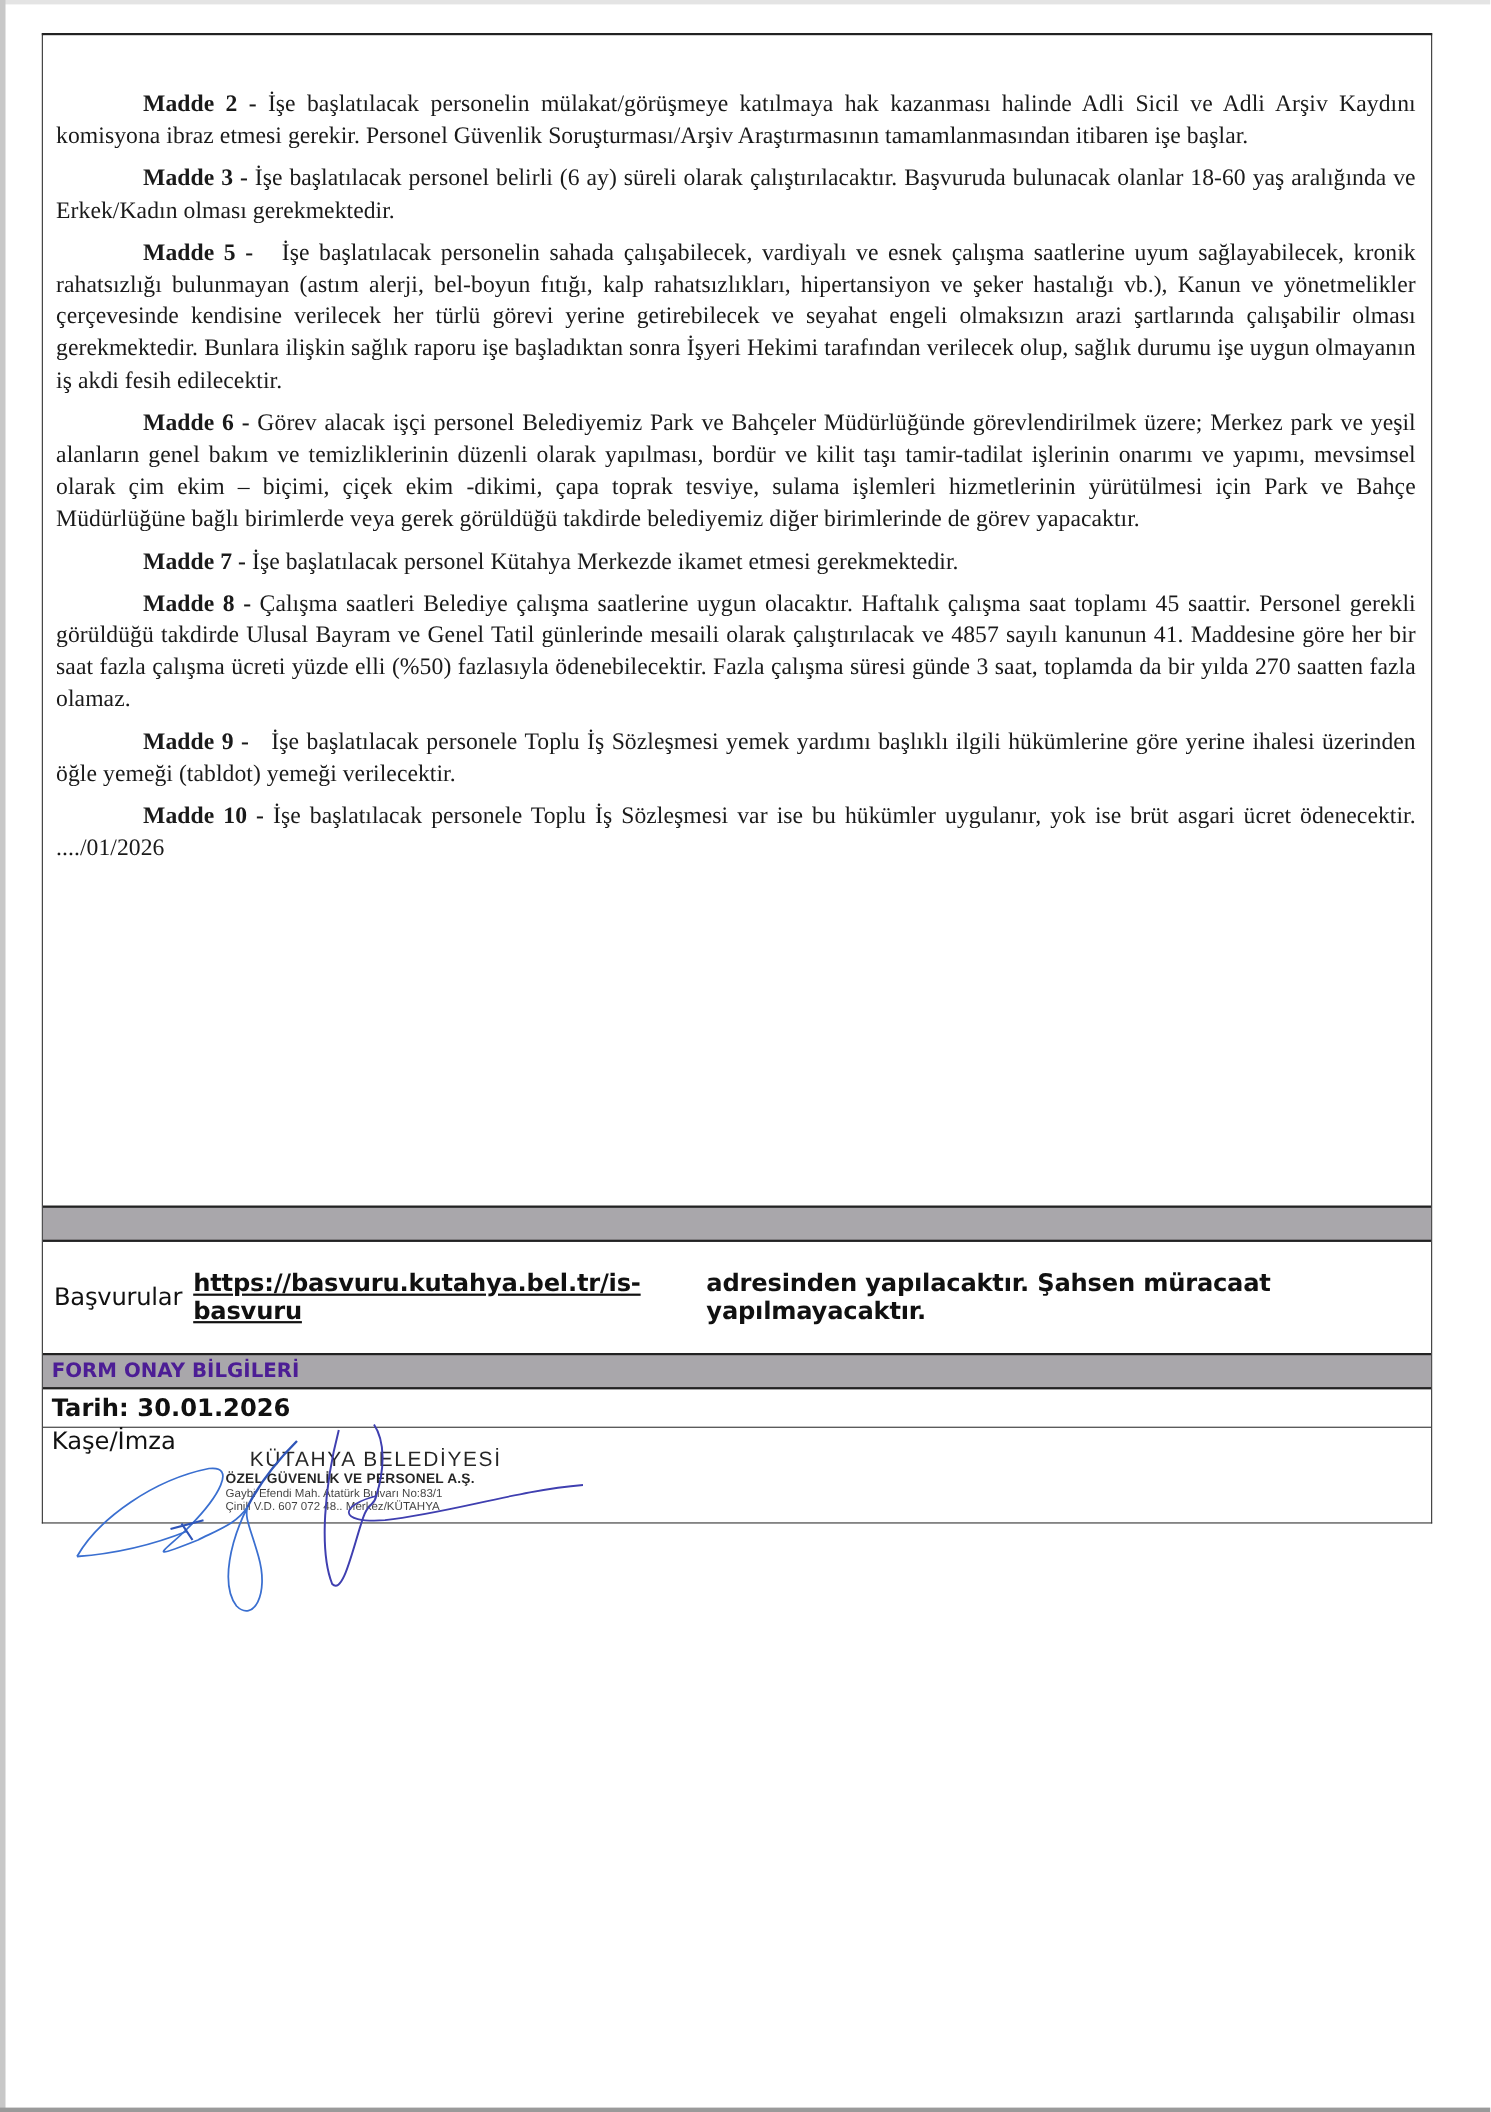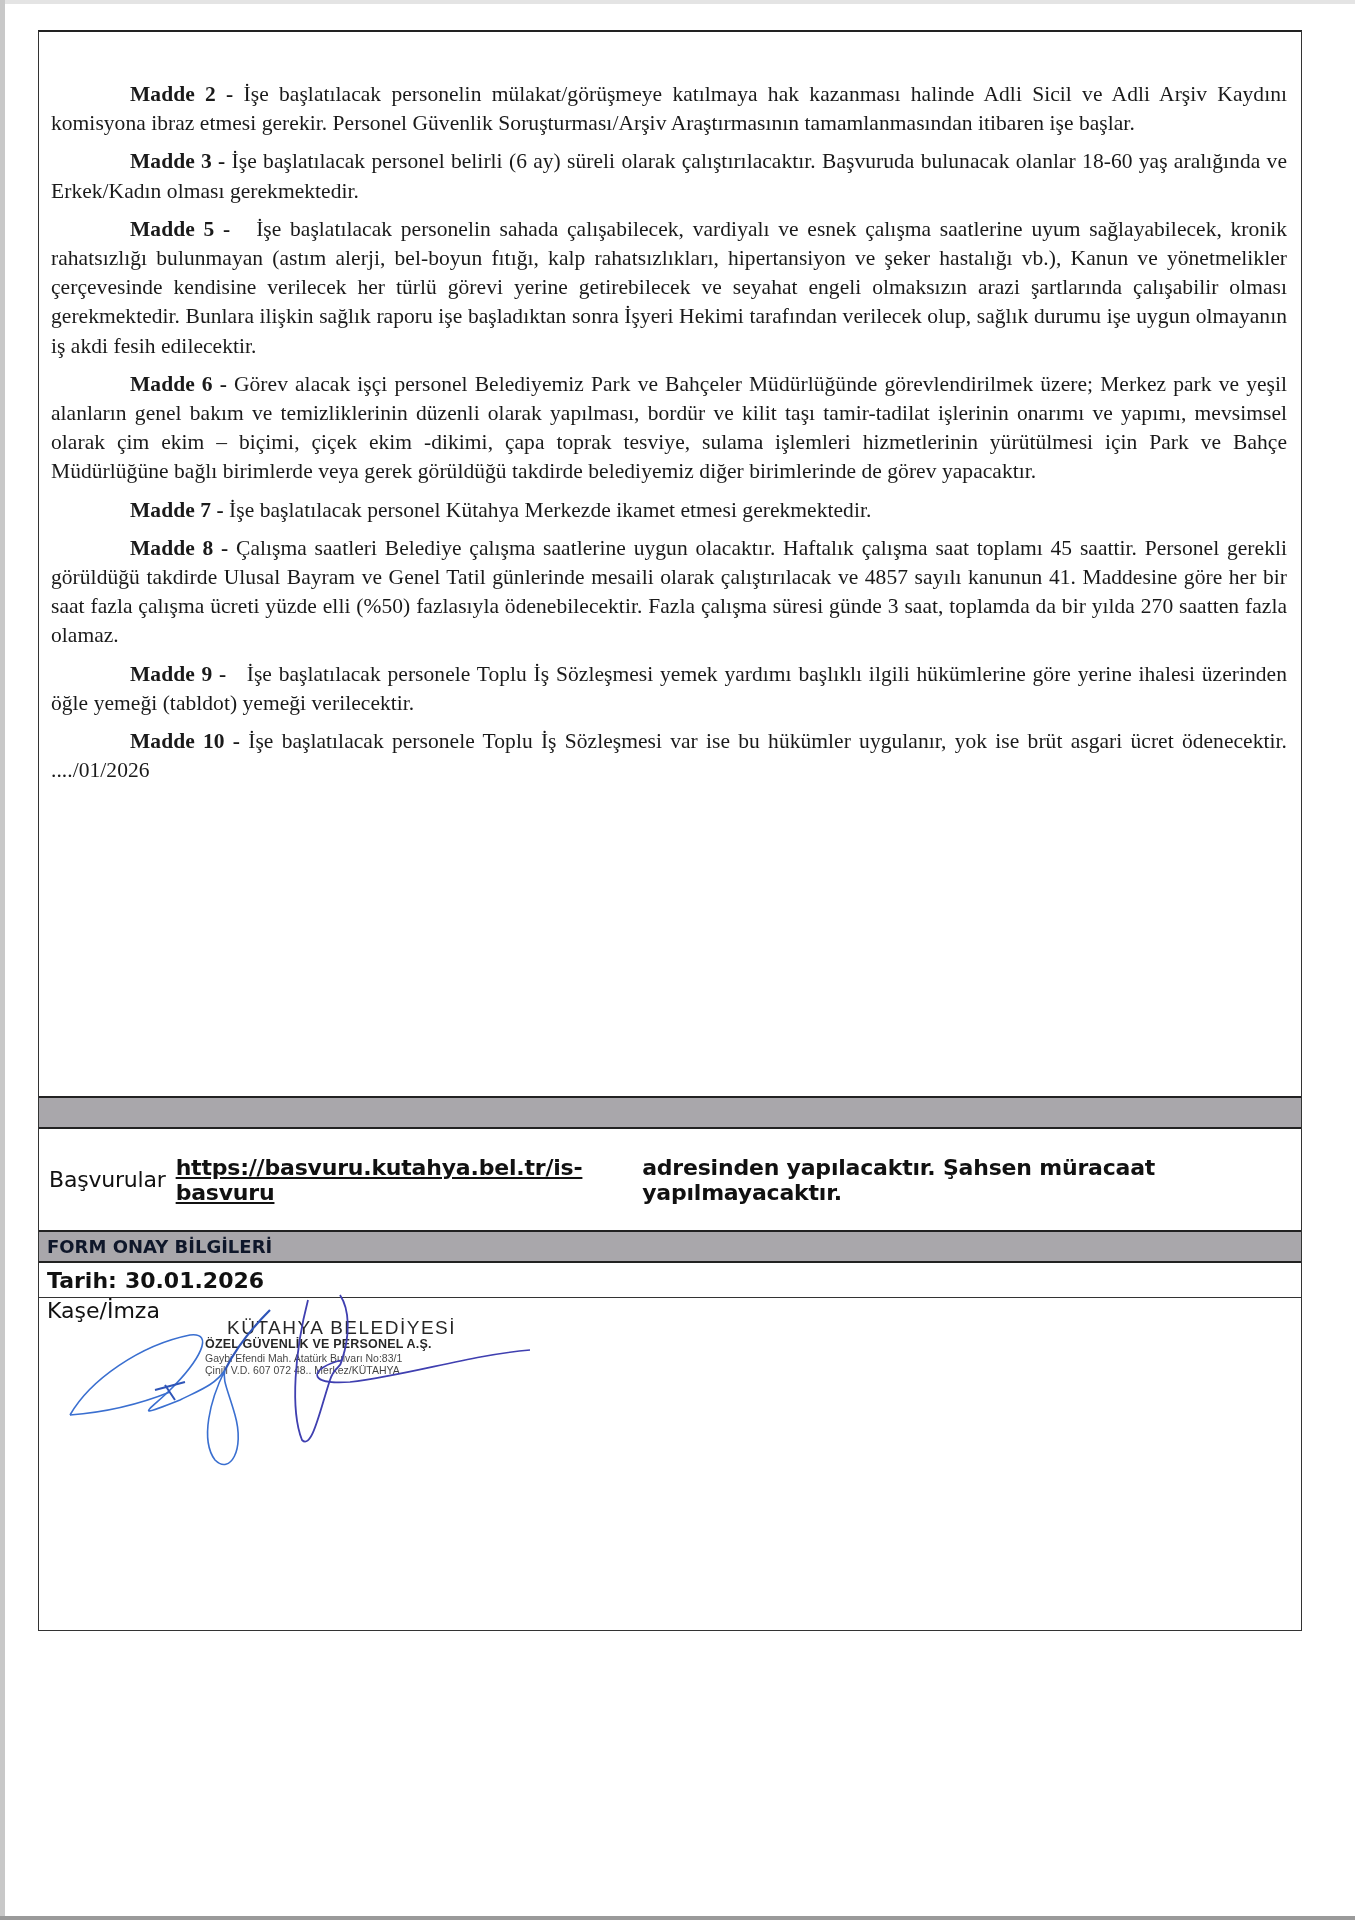--- a/index.html
+++ b/index.html
@@ -3,21 +3,21 @@
   <meta charset="utf-8">
   <style>
     * { box-sizing: border-box; margin: 0; padding: 0; }
     html, body { width: 1355px; height: 1920px; background: #ffffff; overflow: hidden; }
     body { position: relative; font-family: "Liberation Serif", "DejaVu Serif", serif; color: #1a1a1a; }
     .scan-left { position: absolute; left: 0; top: 0; width: 5px; height: 1920px; background: #c8c8c8; }
     .scan-bottom { position: absolute; left: 0; bottom: 0; width: 1355px; height: 4px; background: #9a9a9a; }
     .scan-top { position: absolute; left: 0; top: 0; width: 1355px; height: 4px; background: #e4e4e4; }
 
     .frame {
-      position: absolute; left: 38px; top: 30px; width: 1264px; height: 1601px;
+      position: absolute; left: 38px; top: 30px; width: 1264px; height: 1355px;
       border: 1.5px solid #333;
       border-top: 2px solid #222;
     }
     .clauses {
       position: absolute; left: 12px; top: 48px; width: 1236px;
     }
     .clause {
       font-size: 21.5px; line-height: 29.2px; text-align: justify;
       text-indent: 79px; margin-bottom: 9px; letter-spacing: 0.05px;
     }
@@ -31,21 +31,21 @@
     .band-1 { top: 1064px; height: 33px; }
     .row {
       position: absolute; left: 0; width: 100%;
       font-family: "DejaVu Sans", "Liberation Sans", sans-serif;
       font-size: 22px; color: #111;
     }
     .apply-row { top: 1097px; height: 101px; padding-left: 10px; display: flex; align-items: center; font-weight: bold; letter-spacing: -0.2px; }
     .apply-row .lead { font-weight: normal; margin-right: 10px; }
     .apply-row .link { text-decoration: underline; color: #111; margin-right: 4px; }
     .band-2 { top: 1198px; height: 33px; display: flex; align-items: center; padding-left: 8px;
-      font-family: "DejaVu Sans", "Liberation Sans", sans-serif; font-size: 18px; font-weight: bold; color: #0f172a; }
+      font-family: "DejaVu Sans", "Liberation Sans", sans-serif; font-size: 18px; font-weight: bold; color: #4c1d95; }
     .date-row { top: 1231px; height: 35px; border-bottom: 1.5px solid #333; display: flex; align-items: center; padding-left: 8px; font-weight: bold; }
     .date-row .k { margin-right: 8px; }
     .stamp-row { top: 1266px; height: 88px; padding-left: 8px; display: flex; align-items: flex-start; }
 
     .stamp {
       position: absolute; left: 205px; top: 1318px; width: 300px;
       font-family: "Liberation Sans", "DejaVu Sans", sans-serif; color: #000000; line-height: 1;
     }
     .stamp .s1 { font-size: 19px; letter-spacing: 1.5px; padding-left: 22px; opacity: 0.85; }
     .stamp .s2 { font-size: 12.5px; font-weight: bold; margin-top: 1px; letter-spacing: 0.2px; opacity: 0.85; }

